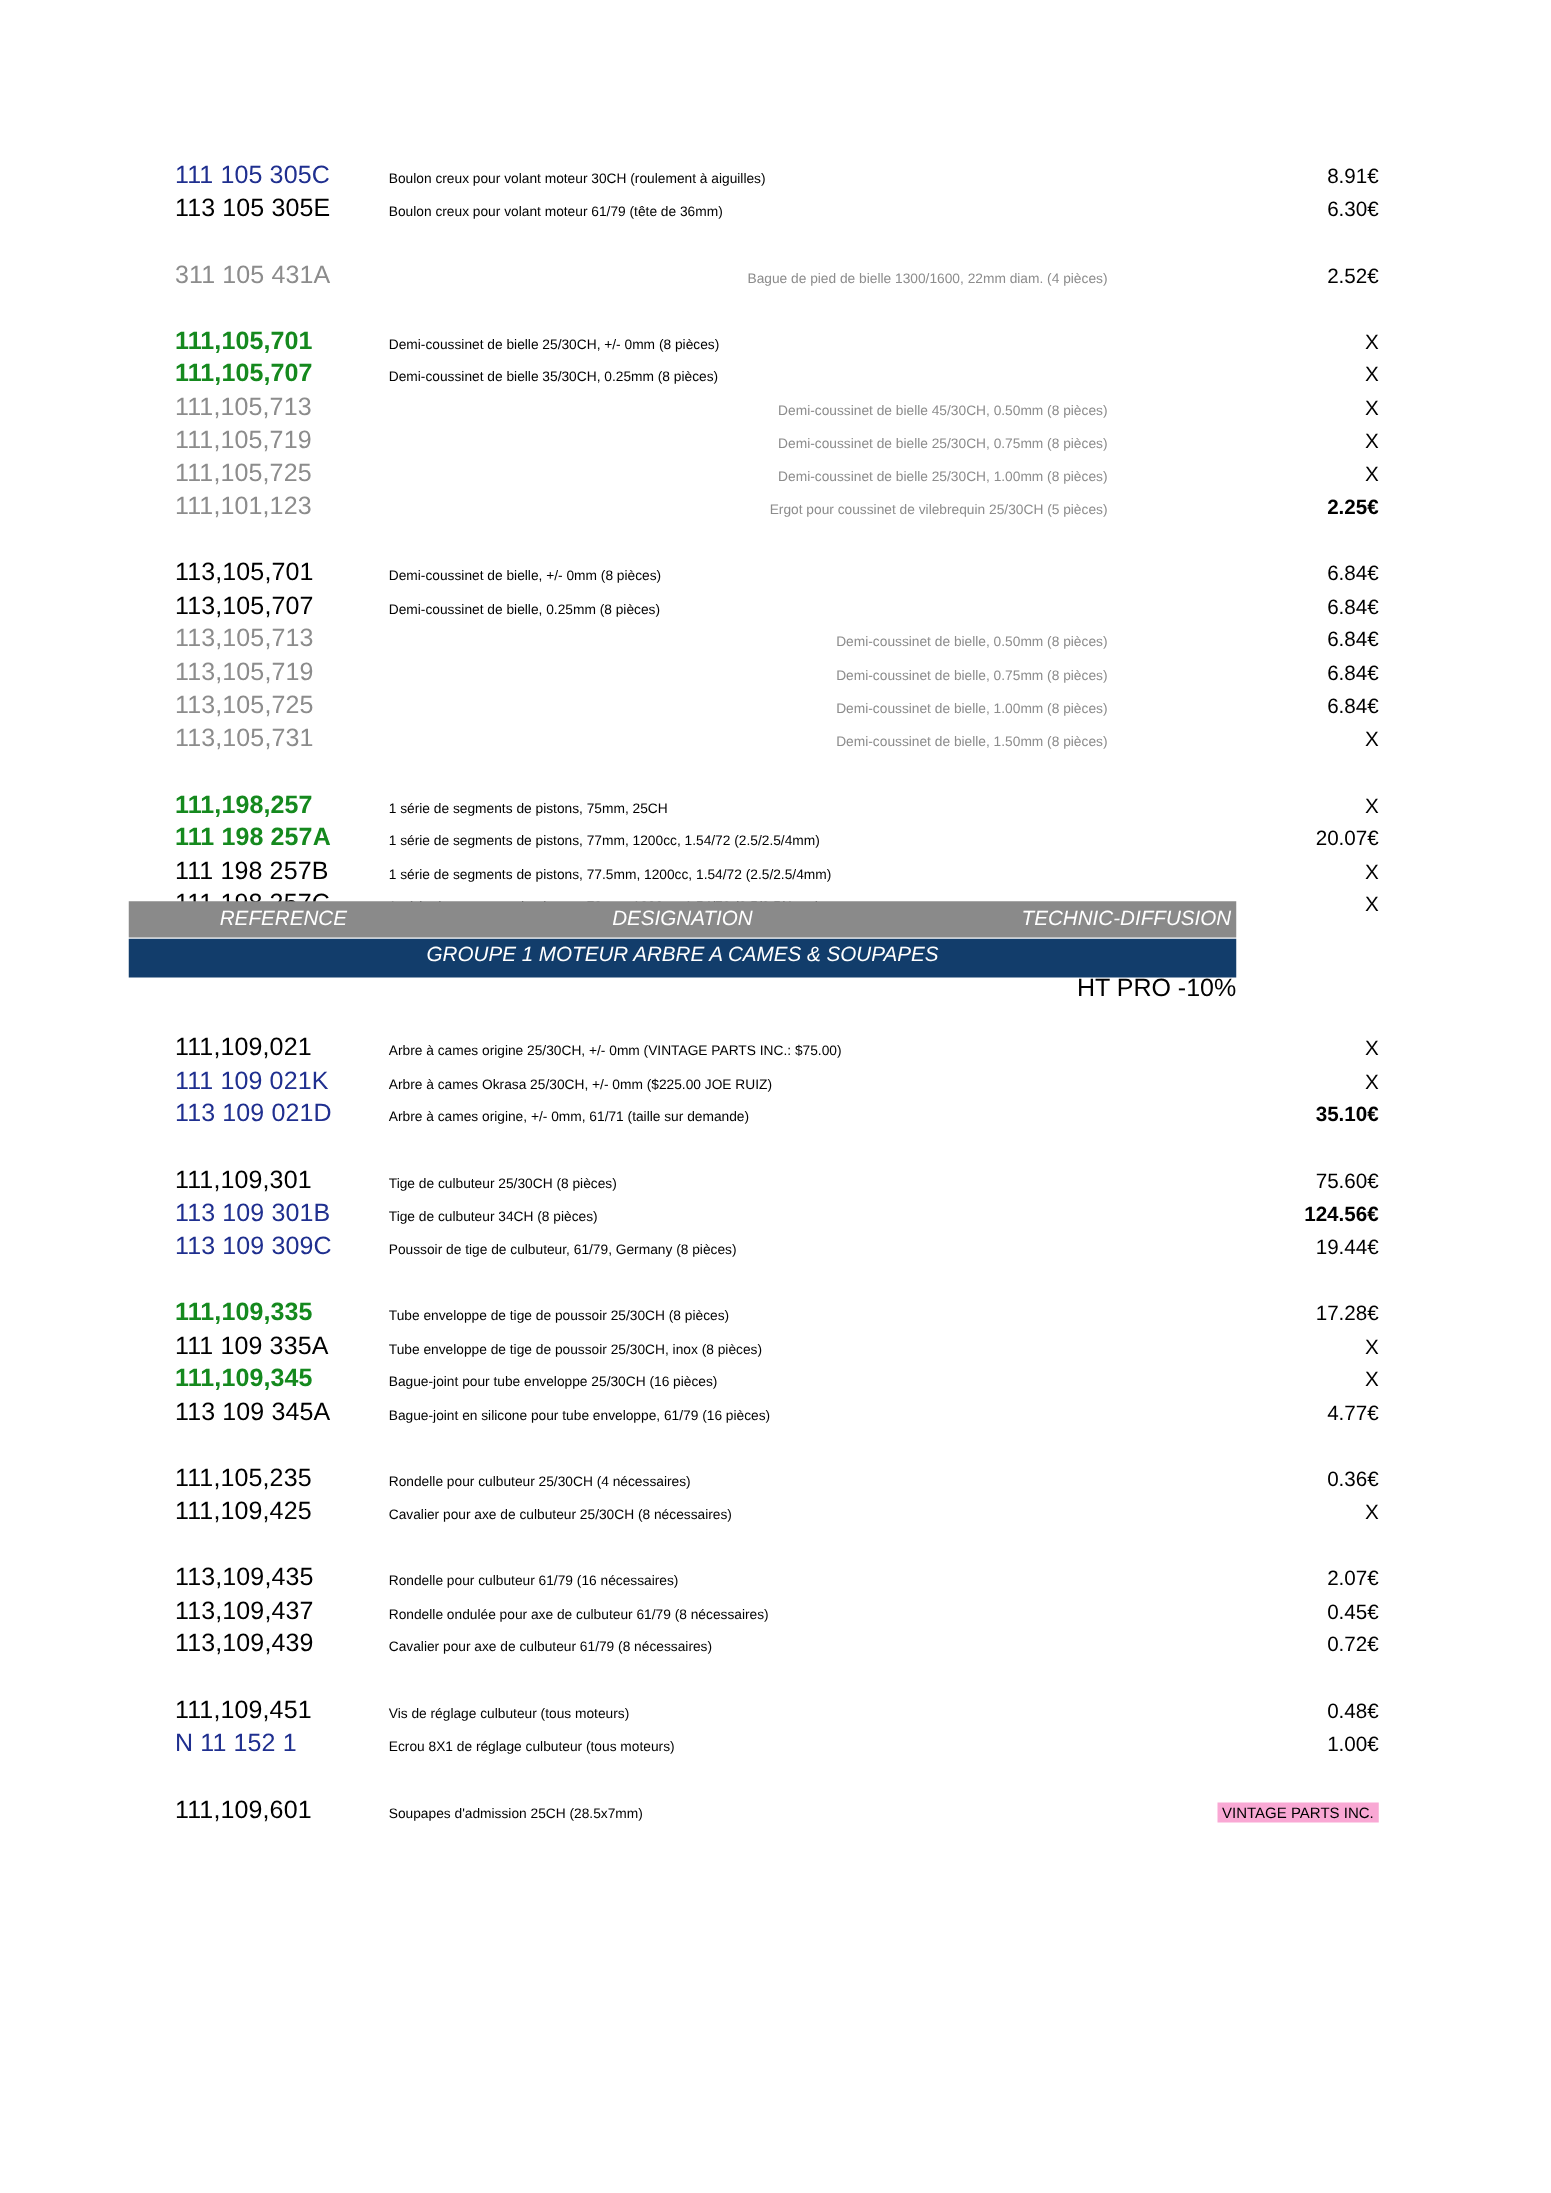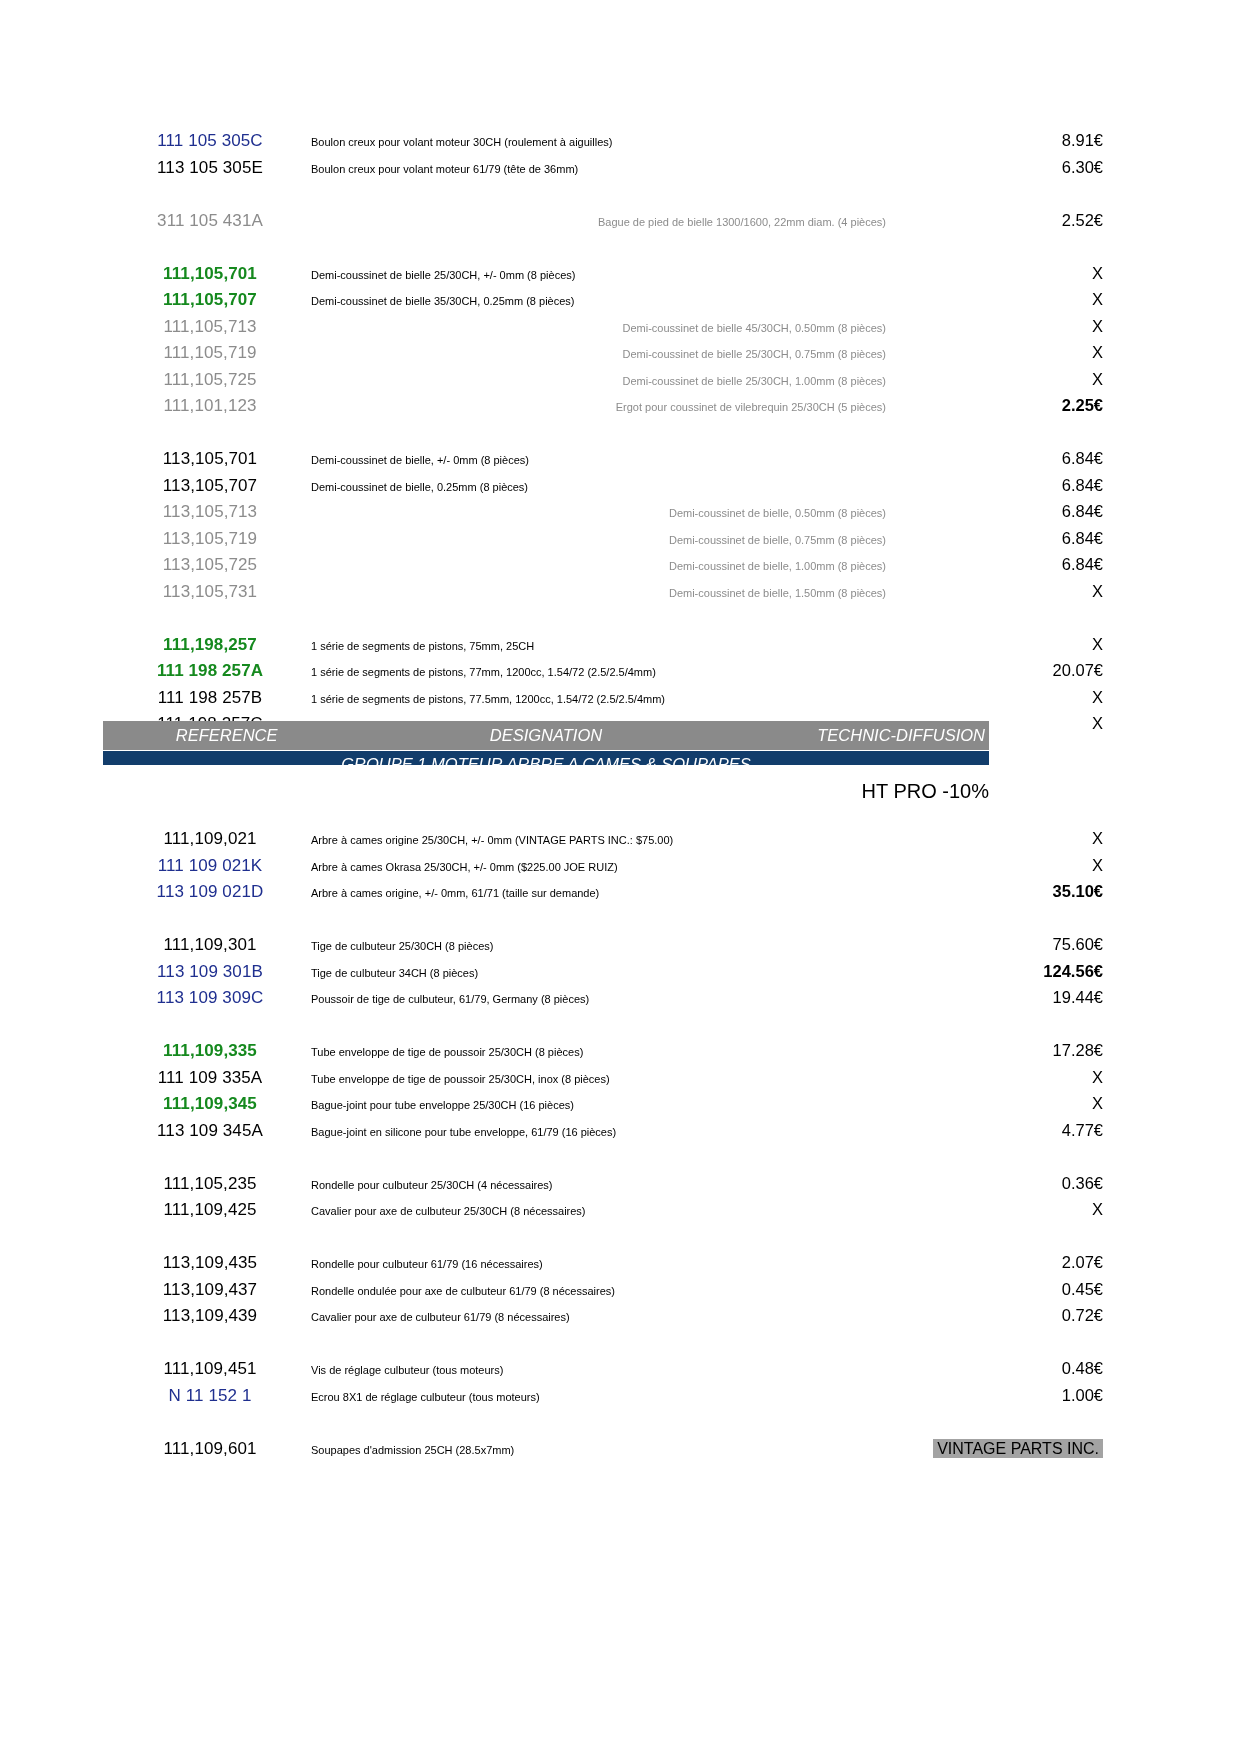--- a/index.html
+++ b/index.html
@@ -34,23 +34,23 @@
     display: grid;
     grid-template-columns: 140px 140px 606px 225px;
     align-items: baseline;
     height: 26.5px;
     line-height: 26.5px;
   }
 
   .row .spacer { }
 
   .ref {
-    text-align: center;
+    text-align: left;
     padding-right: 0px;
-    font-size: 17px;
+    font-size: 20px;
     white-space: nowrap;
     letter-spacing: 0.1px;
   }
 
   .desig {
     padding-left: 31px;
     font-size: 11px;
     white-space: nowrap;
   }
 
@@ -92,41 +92,41 @@
     grid-template-columns: 1fr 1fr 1fr;
     font-size: 16.5px;
   }
   .band-gray .bg-ref { text-align: center; padding-right: 48px;}
   .band-gray .bg-des { text-align: center; }
   .band-gray .bg-tec { text-align: right; padding-right: 4px; }
 
   .band-blue {
     background: #123d6b;
     color: #ffffff;
-    height: 14px;
+    height: 31px;
     line-height: 27px;
     text-align: center;
     font-size: 16.5px;
     margin-top: 1px;
   }
 
   .ht-pro {
     position: absolute;
     left: 103px;
     width: 886px;
     text-align: right;
     padding-right: 6px;
     font-size: 20px;
     color: #000000;
   }
 
   .highlight {
-    background: #a3a3a3;
+    background: #f9a8d4;
     padding: 1px 4px;
-    font-size: 16px;
+    font-size: 12px;
     color: #000000;
   }
 </style>
 </head>
 <body>
 
 <div class="page">
 
   <div class="rows" id="section1-rows" style="top:127px;">
       <div class="row">

